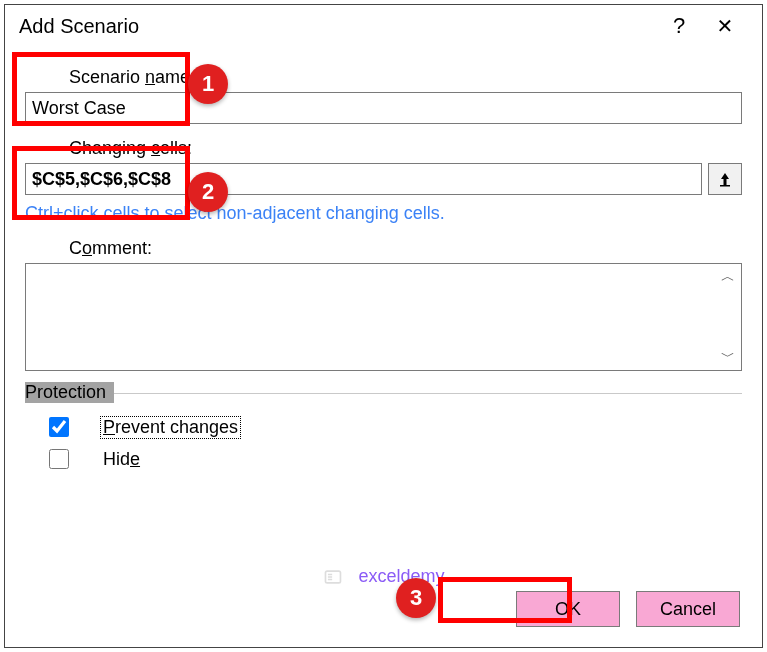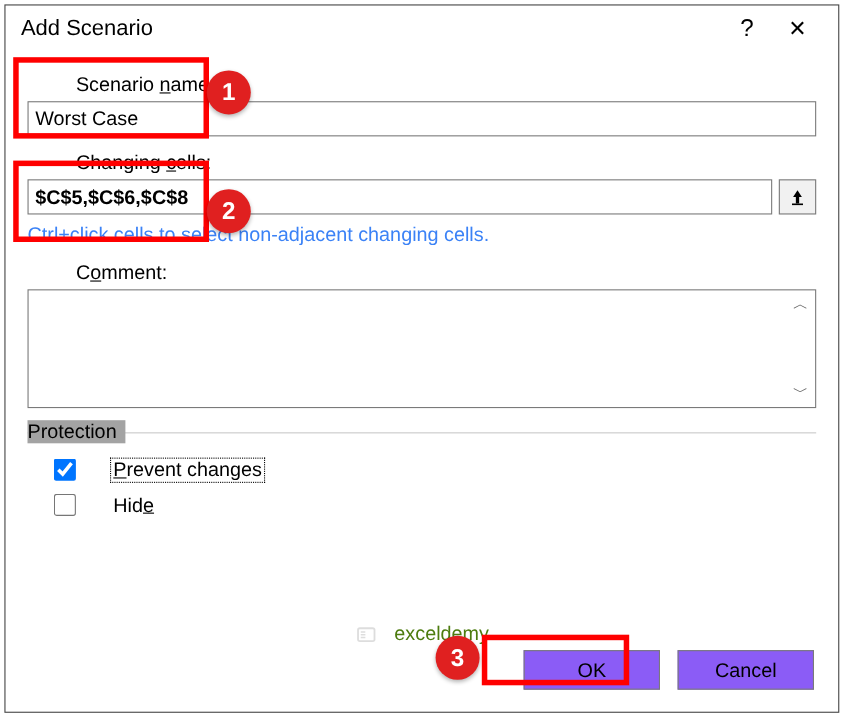--- a/index.html
+++ b/index.html
@@ -133,24 +133,24 @@
     outline: 1px dotted #000;
   }
   .button-row {
     position: absolute;
     right: 22px;
     bottom: 20px;
     display: flex;
     gap: 16px;
   }
   .btn {
-    width: 124px;
+    width: 104px;
     height: 36px;
     border: 1px solid #7a7a7a;
-    background: #8b5cf6;
+    background: #f9a8d4;
     font-family: inherit;
     font-size: 18px;
     cursor: pointer;
   }
   
   .hl {
     position: absolute;
     border: 5px solid #ff0000;
     pointer-events: none;
   }
@@ -176,21 +176,21 @@
   .b1 { left: 188px; top: 64px; }
   .b2 { left: 188px; top: 172px; }
   .b3 { left: 396px; top: 578px; }
   
   .watermark {
     position: absolute;
     left: 50%;
     bottom: 60px;
     transform: translateX(-50%);
     font-size: 18px;
-    color: #4d7c0f;
+    color: #8b5cf6;
     display: flex;
     align-items: center;
     gap: 16px;
     pointer-events: none;
   }
   .watermark .wm-ico { width: 20px; height: 20px; opacity: .5; }
 </style>
 </head>
 <body>
 

